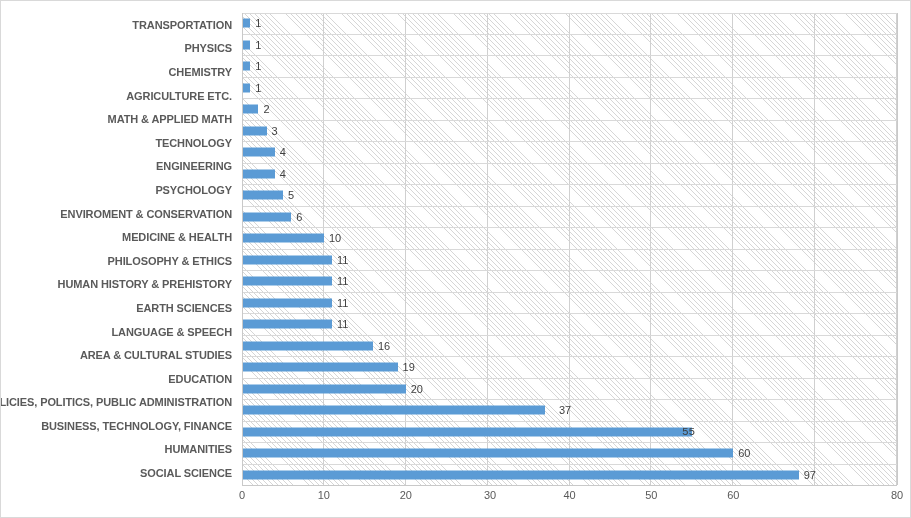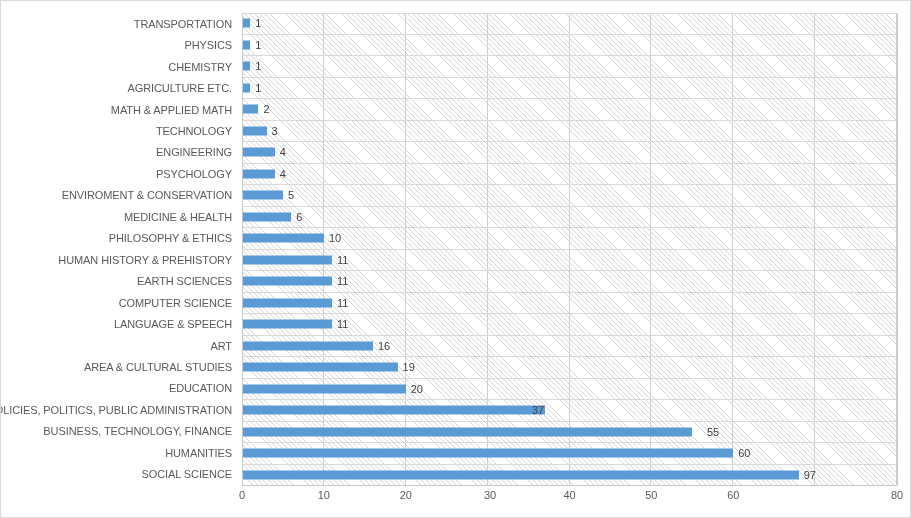--- a/index.html
+++ b/index.html
@@ -35,20 +35,21 @@
     flex: 1 1 0;
     display: flex;
     align-items: center;
     justify-content: flex-end;
     padding-right: 5px;
     box-sizing: border-box;
     font-size: 11px;
     color: #5a5a5a;
     white-space: nowrap;
     letter-spacing: -0.1px;
+    font-weight: bold;
   }
 
   
   #plot-area {
     position: absolute;
     left: 241px;
     top: 12px;
     width: 655px;
     height: 472px;
     background-color: #ffffff;
@@ -172,23 +173,21 @@
       <div class="cat-label">AGRICULTURE ETC.</div>
       <div class="cat-label">MATH &amp; APPLIED MATH</div>
       <div class="cat-label">TECHNOLOGY</div>
       <div class="cat-label">ENGINEERING</div>
       <div class="cat-label">PSYCHOLOGY</div>
       <div class="cat-label">ENVIROMENT &amp; CONSERVATION</div>
       <div class="cat-label">MEDICINE &amp; HEALTH</div>
       <div class="cat-label">PHILOSOPHY &amp; ETHICS</div>
       <div class="cat-label">HUMAN HISTORY &amp; PREHISTORY</div>
       <div class="cat-label">EARTH SCIENCES</div>
-      <div class="cat-label">COMPUTER SCIENCE</div>
       <div class="cat-label">LANGUAGE &amp; SPEECH</div>
-      <div class="cat-label">ART</div>
       <div class="cat-label">AREA &amp; CULTURAL STUDIES</div>
       <div class="cat-label">EDUCATION</div>
       <div class="cat-label">POLICIES, POLITICS, PUBLIC ADMINISTRATION</div>
       <div class="cat-label">BUSINESS, TECHNOLOGY, FINANCE</div>
       <div class="cat-label">HUMANITIES</div>
       <div class="cat-label">SOCIAL SCIENCE</div>
     </div>
 
   <div id="plot-area">
     <div id="vgrid">
@@ -270,25 +269,25 @@
         <div class="row">
           <div class="bar" title="AREA &amp; CULTURAL STUDIES: 19" style="width: 155.562px; background: rgb(91, 155, 213);"></div>
           <div class="bar-label" style="left: 160.562px;">19</div>
         </div>
         <div class="row">
           <div class="bar" title="EDUCATION: 20" style="width: 163.75px; background: rgb(91, 155, 213);"></div>
           <div class="bar-label" style="left: 168.75px;">20</div>
         </div>
         <div class="row">
           <div class="bar" title="POLICIES, POLITICS, PUBLIC ADMINISTRATION: 37" style="width: 302.938px; background: rgb(91, 155, 213);"></div>
-          <div class="bar-label" style="left: 290px;">37</div>
+          <div class="bar-label" style="left: 317px;">37</div>
         </div>
         <div class="row">
           <div class="bar" title="BUSINESS, ECONOMICS, FINANCE: 55" style="width: 450.312px; background: rgb(91, 155, 213);"></div>
-          <div class="bar-label" style="left: 465px;">55</div>
+          <div class="bar-label" style="left: 440px; font-family: Liberation Mono, monospace;">55</div>
         </div>
         <div class="row">
           <div class="bar" title="HUMANITIES: 60" style="width: 491.25px; background: rgb(91, 155, 213);"></div>
           <div class="bar-label" style="left: 496.25px;">60</div>
         </div>
         <div class="row">
           <div class="bar" title="SOCIAL SCIENCE: 68" style="width: 556.75px; background: rgb(91, 155, 213);"></div>
           <div class="bar-label" style="left: 561.75px;">97</div>
         </div>
       </div>

